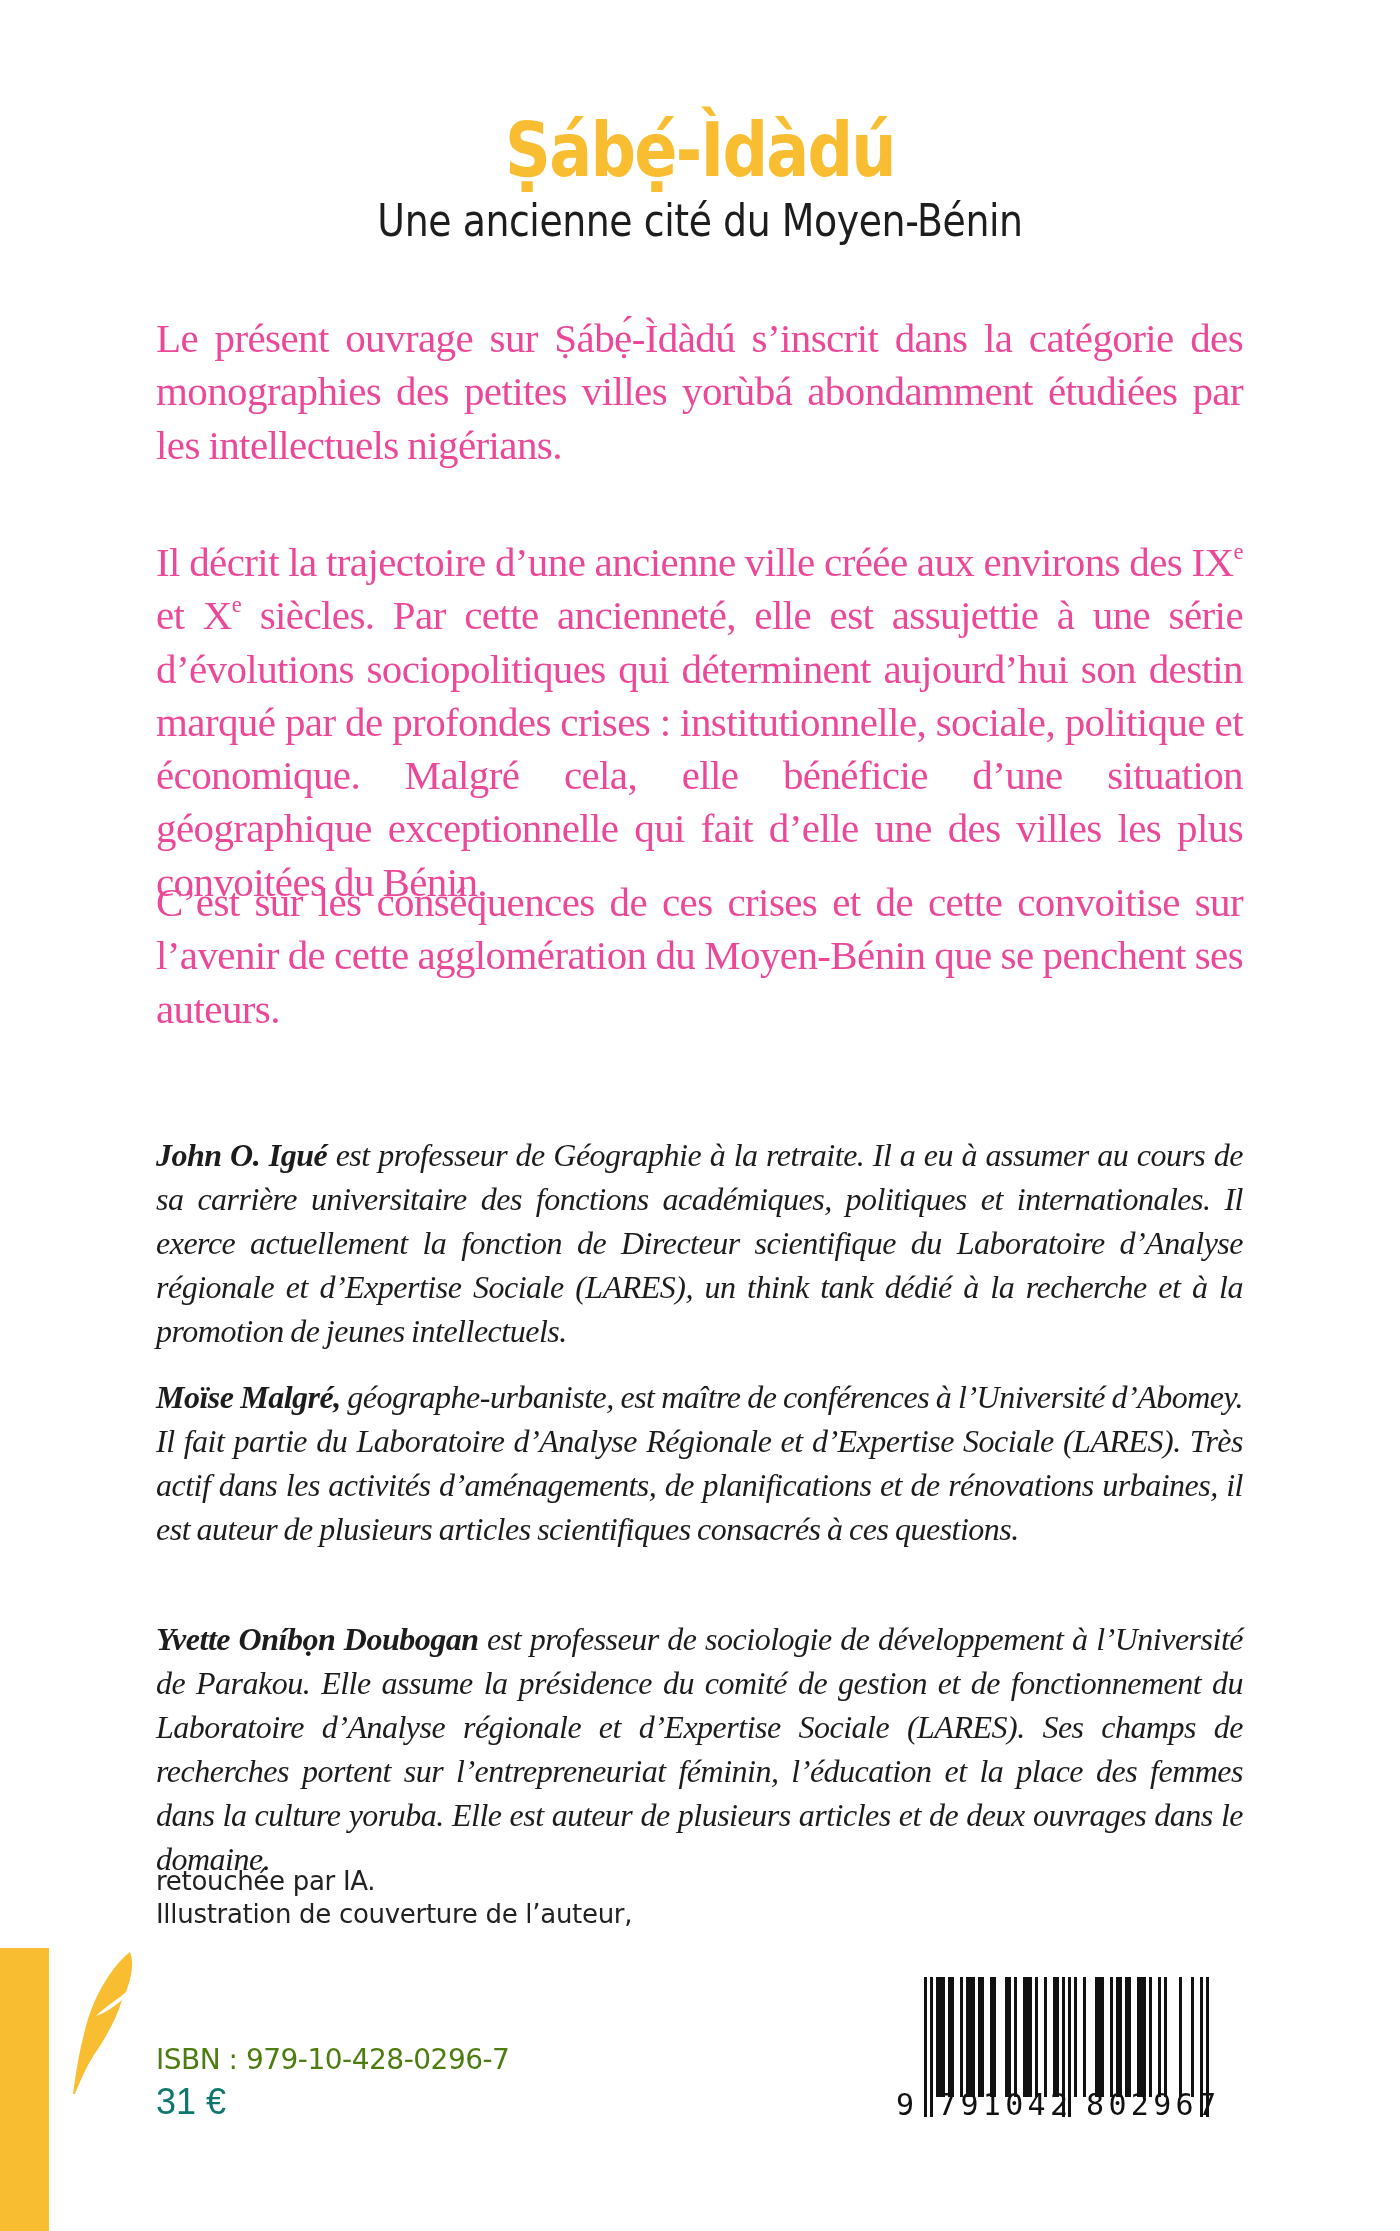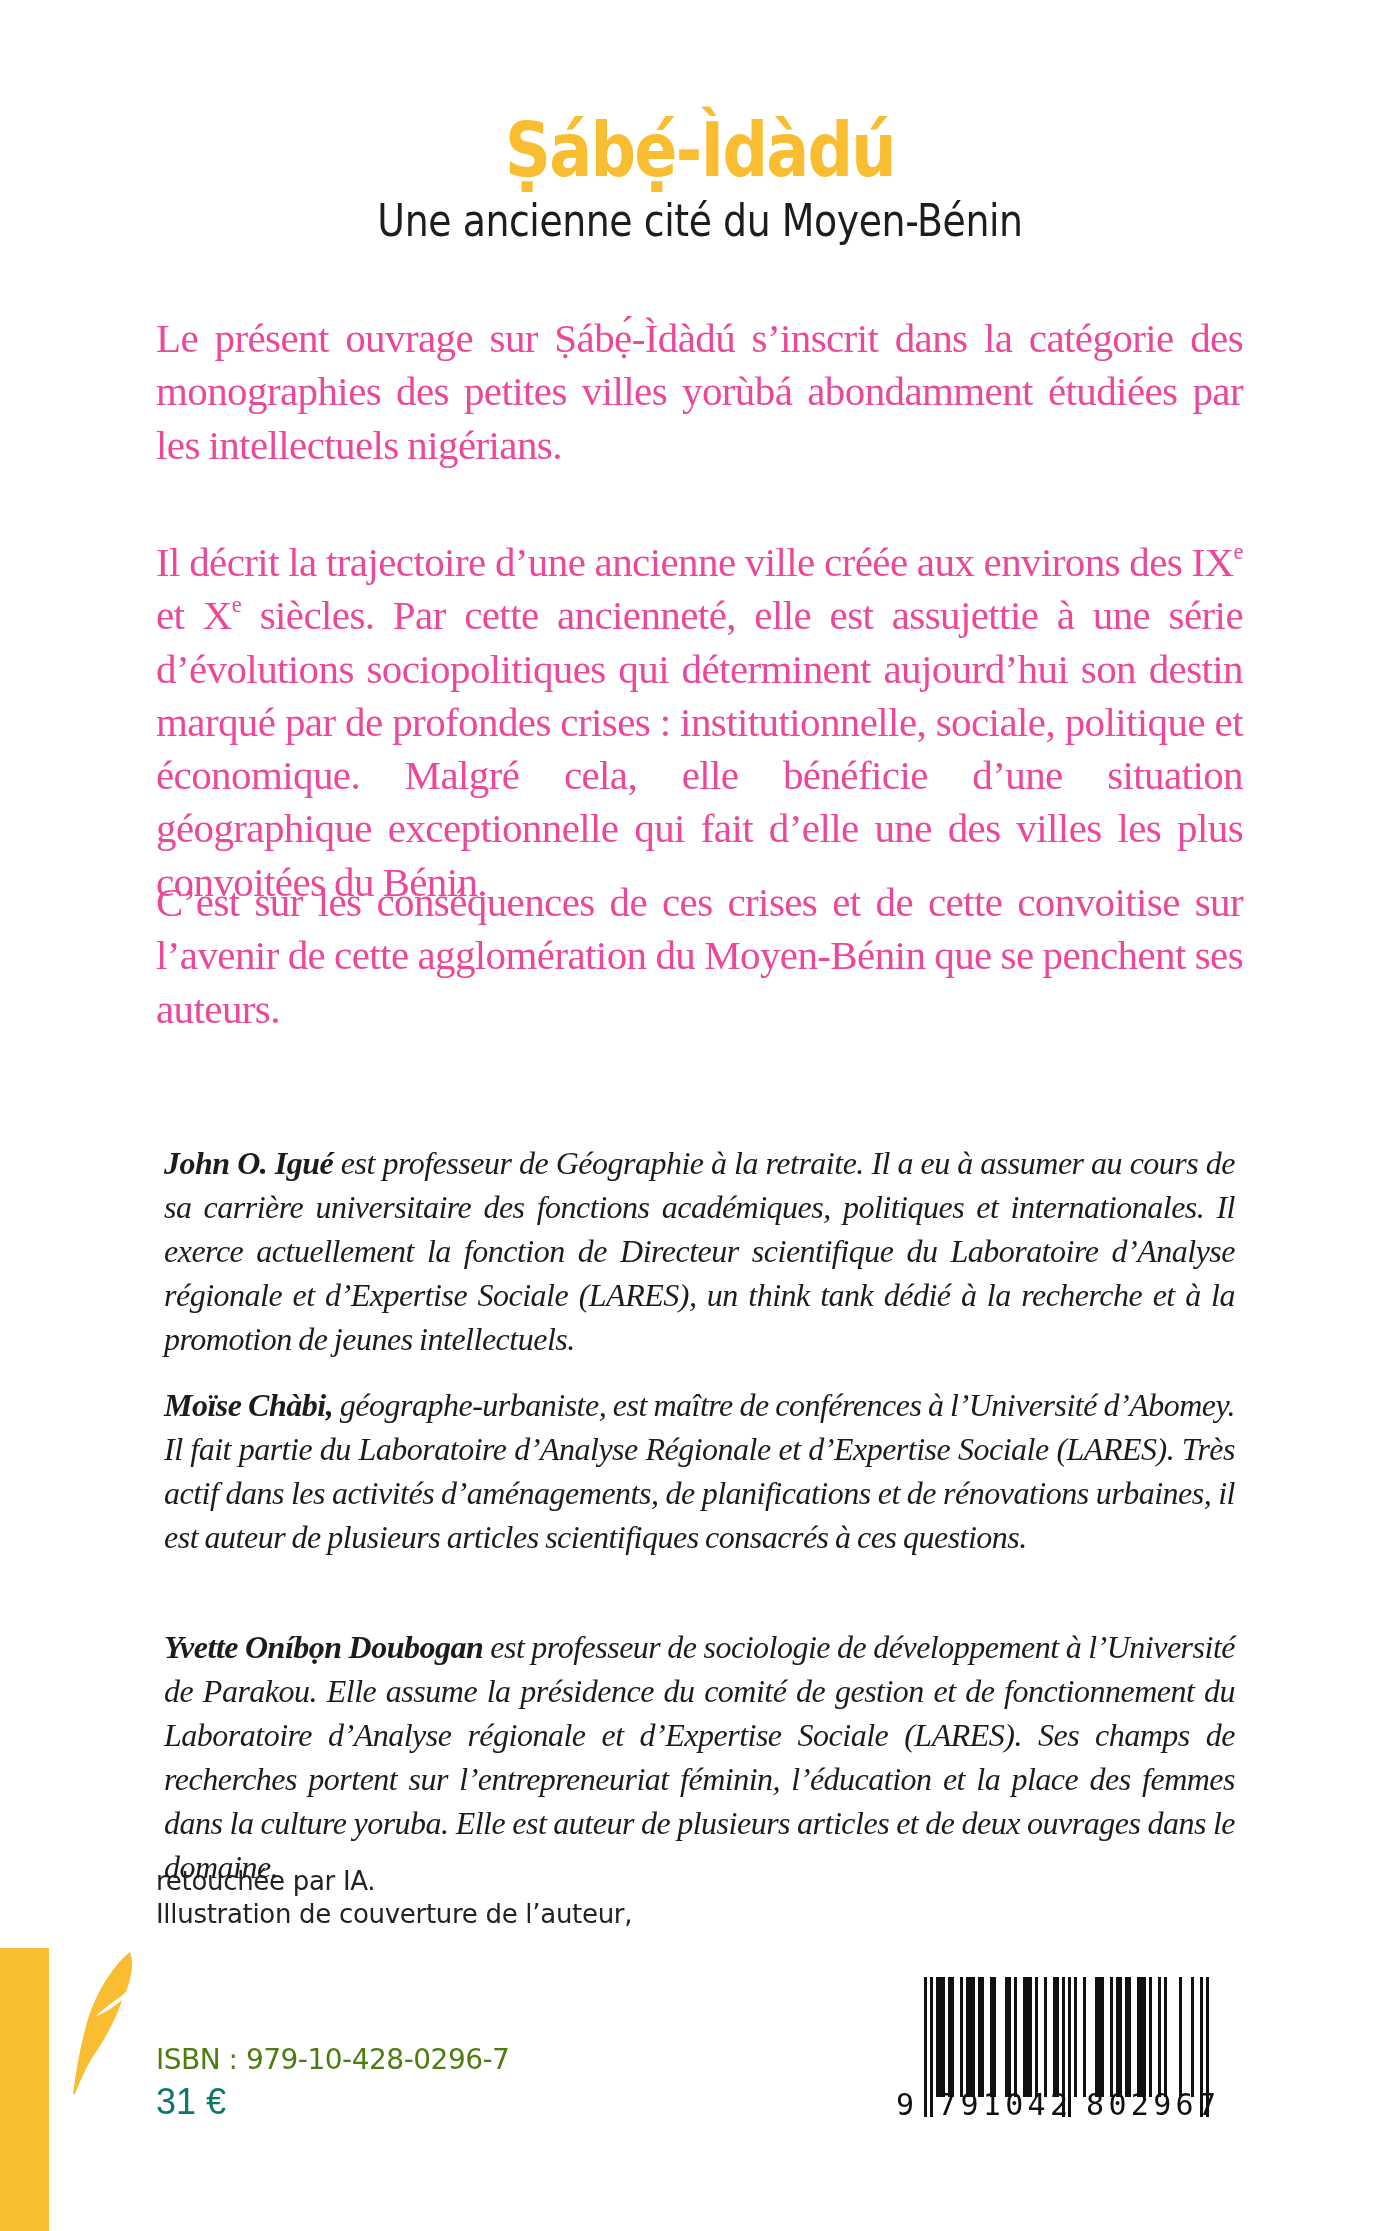--- a/index.html
+++ b/index.html
@@ -26,21 +26,21 @@
   .para {
     font-family: "Liberation Serif", serif; font-size: 41px;
     line-height: 53.3px; color: #ec4899; margin: 0;
     text-align: justify; text-align-last: left;
     letter-spacing: -0.6px; word-spacing: -1px;
   }
   .para sup { font-size: 55%; vertical-align: 0.75em; line-height: 0; }
 
   .bio {
     font-family: "Liberation Serif", serif; font-style: italic;
-    font-size: 32px; line-height: 44px; color: #1c1c1c; margin: 8px;
+    font-size: 32px; line-height: 44px; color: #1c1c1c; margin: 0;
     text-align: justify; text-align-last: left;
     letter-spacing: -0.5px; word-spacing: -1px;
   }
   .bio b { font-weight: bold; font-style: italic; }
 
   .yellow-bar { left: 0; top: 1948px; width: 49px; height: 283px; background: #F9BD32; }
   .feather { left: 60px; top: 1948px; width: 80px; height: 150px; }
 
   .credit {
     left: 156px; font-family: "DejaVu Sans", sans-serif;
@@ -67,21 +67,21 @@
   <p class="para"><span>Il décrit la trajectoire d’une ancienne ville créée aux environs des IX</span><sup>e</sup><span> et X</span><sup>e</sup><span> siècles. Par cette ancienneté, elle est assujettie à une série d’évolutions sociopolitiques qui déterminent aujourd’hui son destin marqué par de profondes crises : institutionnelle, sociale, politique et économique. Malgré cela, elle bénéficie d’une situation géographique exceptionnelle qui fait d’elle une des villes les plus convoitées du Bénin.</span></p>
 </div>
 <div class="abs body-col" style="top:876px;">
   <p class="para">C’est sur les conséquences de ces crises et de cette convoitise sur l’avenir de cette agglomération du Moyen-Bénin que se penchent ses auteurs.</p>
 </div>
 
 <div class="abs body-col" style="top:1133px;">
   <p class="bio"><b>John O. Igué</b><span> est professeur de Géographie à la retraite. Il a eu à assumer au cours de sa carrière universitaire des fonctions académiques, politiques et internationales. Il exerce actuellement la fonction de Directeur scientifique du Laboratoire d’Analyse régionale et d’Expertise Sociale (LARES), un think tank dédié à la recherche et à la promotion de jeunes intellectuels.</span></p>
 </div>
 <div class="abs body-col" style="top:1375px;">
-  <p class="bio"><b>Moïse Chàbi,</b><span> géographe-urbaniste, est maître de conférences à l’Université d’Abomey. Il fait partie du Laboratoire d’Analyse Régionale et d’Expertise Sociale (LARES). Très actif dans les activités d’aménagements, de planifications et de rénovations urbaines, il est auteur de plusieurs articles scientifiques consacrés à ces questions.</span></p>
+  <p class="bio"><b>Moïse Malgré,</b><span> géographe-urbaniste, est maître de conférences à l’Université d’Abomey. Il fait partie du Laboratoire d’Analyse Régionale et d’Expertise Sociale (LARES). Très actif dans les activités d’aménagements, de planifications et de rénovations urbaines, il est auteur de plusieurs articles scientifiques consacrés à ces questions.</span></p>
 </div>
 <div class="abs body-col" style="top:1617px;">
   <p class="bio"><b>Yvette Oníbọn Doubogan</b><span> est professeur de sociologie de développement à l’Université de Parakou. Elle assume la présidence du comité de gestion et de fonctionnement du Laboratoire d’Analyse régionale et d’Expertise Sociale (LARES). Ses champs de recherches portent sur l’entrepreneuriat féminin, l’éducation et la place des femmes dans la culture yoruba. Elle est auteur de plusieurs articles et de deux ouvrages dans le domaine.</span></p>
 </div>
 
 <div class="abs yellow-bar"></div>
 <svg class="abs feather" viewBox="0 0 80 150">
   <path d="M70 4 C 52 18, 34 48, 26 78 C 20 100, 16 122, 13 146 L 15 146 C 22 128, 30 112, 36 104 C 44 92, 56 72, 62 52 C 50 62, 42 66, 36 68 C 46 58, 60 50, 66 44 C 72 28, 74 14, 70 4 Z" fill="#F9BD32"></path>
 </svg>
 

